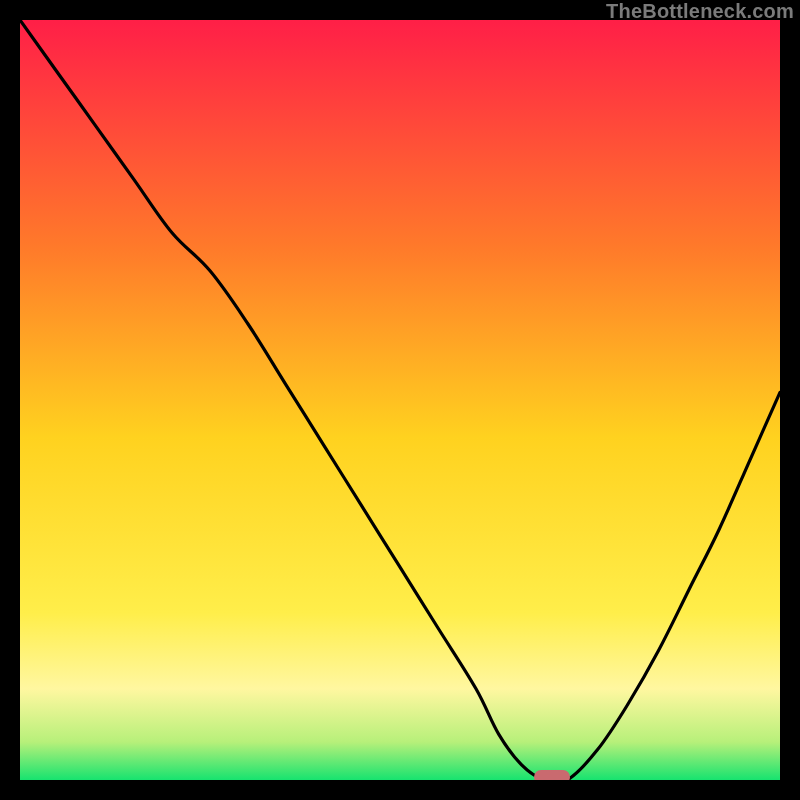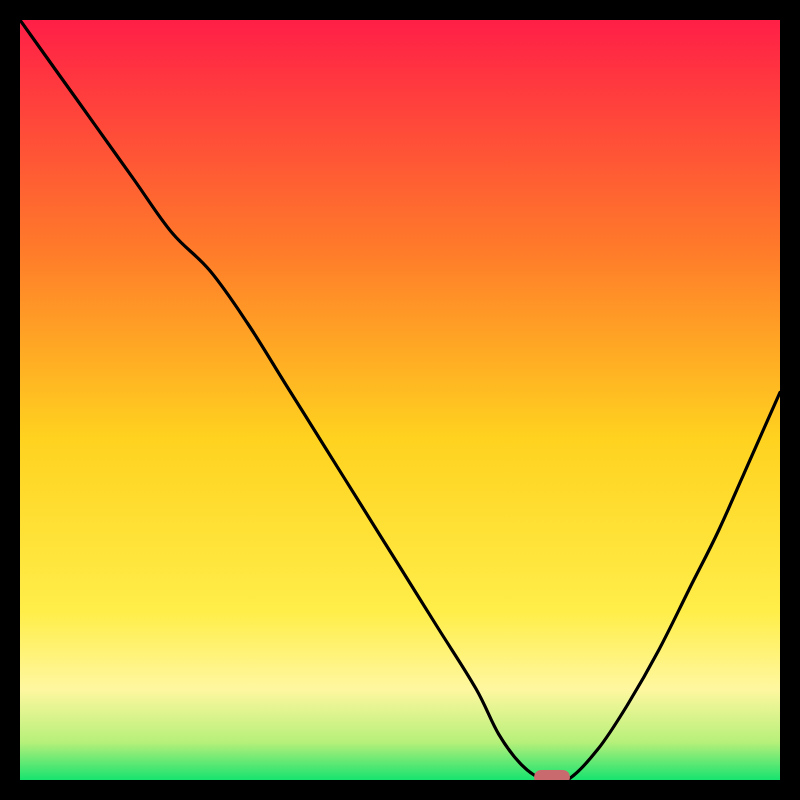--- a/index.html
+++ b/index.html
@@ -77,13 +77,14 @@
             <stop offset="100%" stop-color="#17e36f"></stop>
           </linearGradient>
       </defs>
       <rect x="0" y="0" width="760" height="760" fill="url(#bg)"></rect>
     </svg>
     <svg class="curve" viewBox="0 0 760 760" preserveAspectRatio="none">
       <path id="curve-path" d="M 0.0 0.0 C 6.8 9.6, 24.3 34.0, 38.0 53.2 C 51.7 72.4, 62.3 87.2, 76.0 106.4 C 89.7 125.6, 100.3 140.4, 114.0 159.6 C 127.7 178.8, 138.3 196.4, 152.0 212.8 C 165.7 229.2, 176.3 234.4, 190.0 250.8 C 203.7 267.2, 214.3 283.5, 228.0 304.0 C 241.7 324.5, 252.3 342.9, 266.0 364.8 C 279.7 386.7, 290.3 403.7, 304.0 425.6 C 317.7 447.5, 328.3 464.5, 342.0 486.4 C 355.7 508.3, 366.3 525.3, 380.0 547.2 C 393.7 569.1, 404.3 586.1, 418.0 608.0 C 431.7 629.9, 445.1 649.6, 456.0 668.8 C 466.9 688.0, 470.6 700.7, 478.8 714.4 C 487.0 728.1, 493.4 736.6, 501.6 744.8 C 509.8 753.0, 516.2 757.3, 524.4 760.0 C 532.6 762.7, 537.6 765.5, 547.2 760.0 C 556.8 754.5, 566.7 743.3, 577.6 729.6 C 588.5 715.9, 597.1 701.8, 608.0 684.0 C 618.9 666.2, 627.5 651.3, 638.4 630.8 C 649.3 610.3, 657.9 591.9, 668.8 570.0 C 679.7 548.1, 688.3 532.5, 699.2 509.2 C 710.1 485.9, 718.7 465.4, 729.6 440.8 C 740.5 416.2, 754.5 384.7, 760.0 372.4" fill="none" stroke="#000000" stroke-width="3.2" stroke-linejoin="round" stroke-linecap="round"></path>
     </svg>
     <div class="marker" style="left: 532px; top: 757px; background: rgb(201, 106, 111);"></div>
   </div>
+  <div class="watermark">TheBottleneck.com</div>
 </div>
 
 </body></html>

